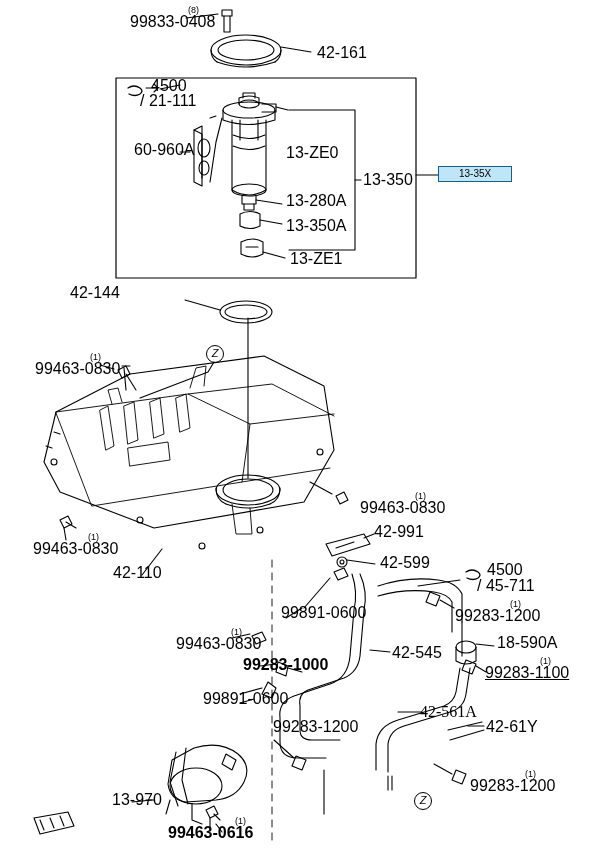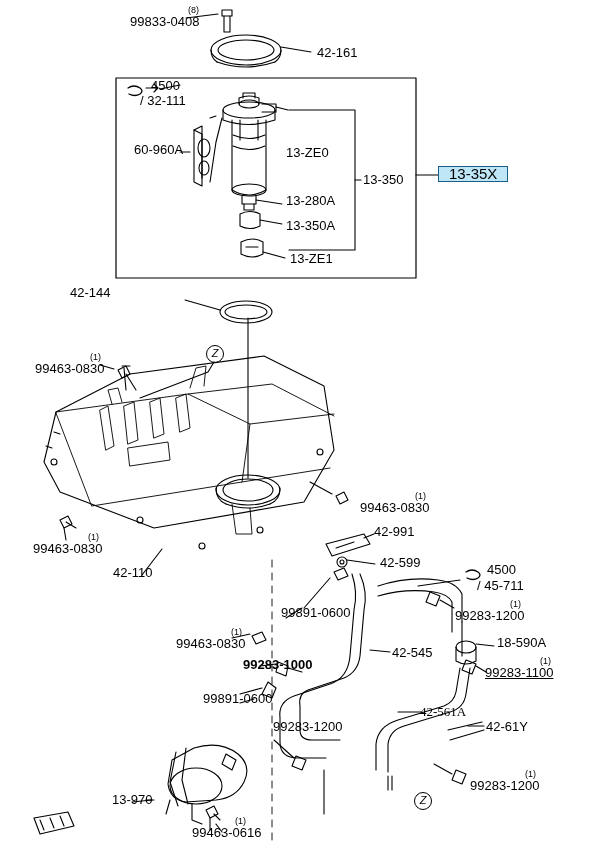--- a/index.html
+++ b/index.html
@@ -1,21 +1,21 @@
 <!DOCTYPE html>
 <html><head>
 <meta charset="utf-8">
 <style>
   html,body{margin:0;padding:0;background:#ffffff;}
   body{width:605px;height:850px;font-family:"Liberation Sans",sans-serif;color:#000;}
   #stage{position:relative;width:605px;height:850px;overflow:hidden;}
   svg{position:absolute;left:0;top:0;}
-  .lbl{position:absolute;font-size:13px;line-height:11px;white-space:nowrap;letter-spacing:0px;}
+  .lbl{position:absolute;font-size:16px;line-height:11px;white-space:nowrap;letter-spacing:0px;}
   .qty{position:absolute;font-size:9px;line-height:9px;white-space:nowrap;}
-  .hl{position:absolute;background:#bfe6f7;border:1px solid #1a5f8a;font-size:15px;line-height:12px;padding:1px 10px;white-space:nowrap;}
+  .hl{position:absolute;background:#bfe6f7;border:1px solid #1a5f8a;font-size:10px;line-height:12px;padding:1px 20px;white-space:nowrap;}
   .zcirc{position:absolute;border:1.2px solid #000;border-radius:50%;width:16px;height:16px;font-size:11px;text-align:center;line-height:15px;font-style:italic;}
 </style>
 </head>
 <body>
 
 <div id="stage">
 
 <svg width="605" height="850" viewBox="0 0 605 850">
   <g fill="none" stroke="#000" stroke-width="1.1" stroke-linecap="round" stroke-linejoin="round">
 
@@ -198,21 +198,21 @@
     <path d="M222 832 l-6 -8"></path>
   </g>
 </svg>
 
 <div class="lbl" style="left:130px;top:16px;">99833-0408</div>
 <div class="qty" style="left:188px;top:6px;">(8)</div>
 
 <div class="lbl" style="left:317px;top:47px;">42-161</div>
 
 <div class="lbl" style="left:151px;top:80px;">4500</div>
-<div class="lbl" style="left:140px;top:95px;">/ 32-111</div>
+<div class="lbl" style="left:140px;top:95px;">/ 21-111</div>
 
 <div class="lbl" style="left:286px;top:107px;margin-top:40px;">13-ZE0</div>
 <div class="lbl" style="left:134px;top:144px;">60-960A</div>
 <div class="lbl" style="left:363px;top:174px;">13-350</div>
 <div class="lbl" style="left:286px;top:195px;">13-280A</div>
 <div class="lbl" style="left:286px;top:220px;">13-350A</div>
 <div class="lbl" style="left:290px;top:253px;">13-ZE1</div>
 
 <div class="hl" style="left:438px;top:166px;">13-35X</div>
 
@@ -250,19 +250,19 @@
 <div class="lbl" style="left:392px;top:647px;">42-545</div>
 <div class="lbl" style="left:203px;top:693px;">99891-0600</div>
 <div class="lbl" style="left:420px;top:706px;font-family:Liberation Serif, serif;">42-561A</div>
 <div class="lbl" style="left:273px;top:721px;">99283-1200</div>
 <div class="lbl" style="left:486px;top:721px;">42-61Y</div>
 <div class="lbl" style="left:112px;top:794px;">13-970</div>
 
 <div class="lbl" style="left:470px;top:780px;">99283-1200</div>
 <div class="qty" style="left:525px;top:770px;">(1)</div>
 
-<div class="lbl" style="left:192px;top:827px;">99463-0616</div>
+<div class="lbl" style="left:168px;top:827px;font-weight:bold;">99463-0616</div>
 <div class="qty" style="left:235px;top:817px;">(1)</div>
 
 <div class="zcirc" style="left:206px;top:345px;">Z</div>
 <div class="zcirc" style="left:414px;top:792px;">Z</div>
 
 </div>
 
 </body></html>

